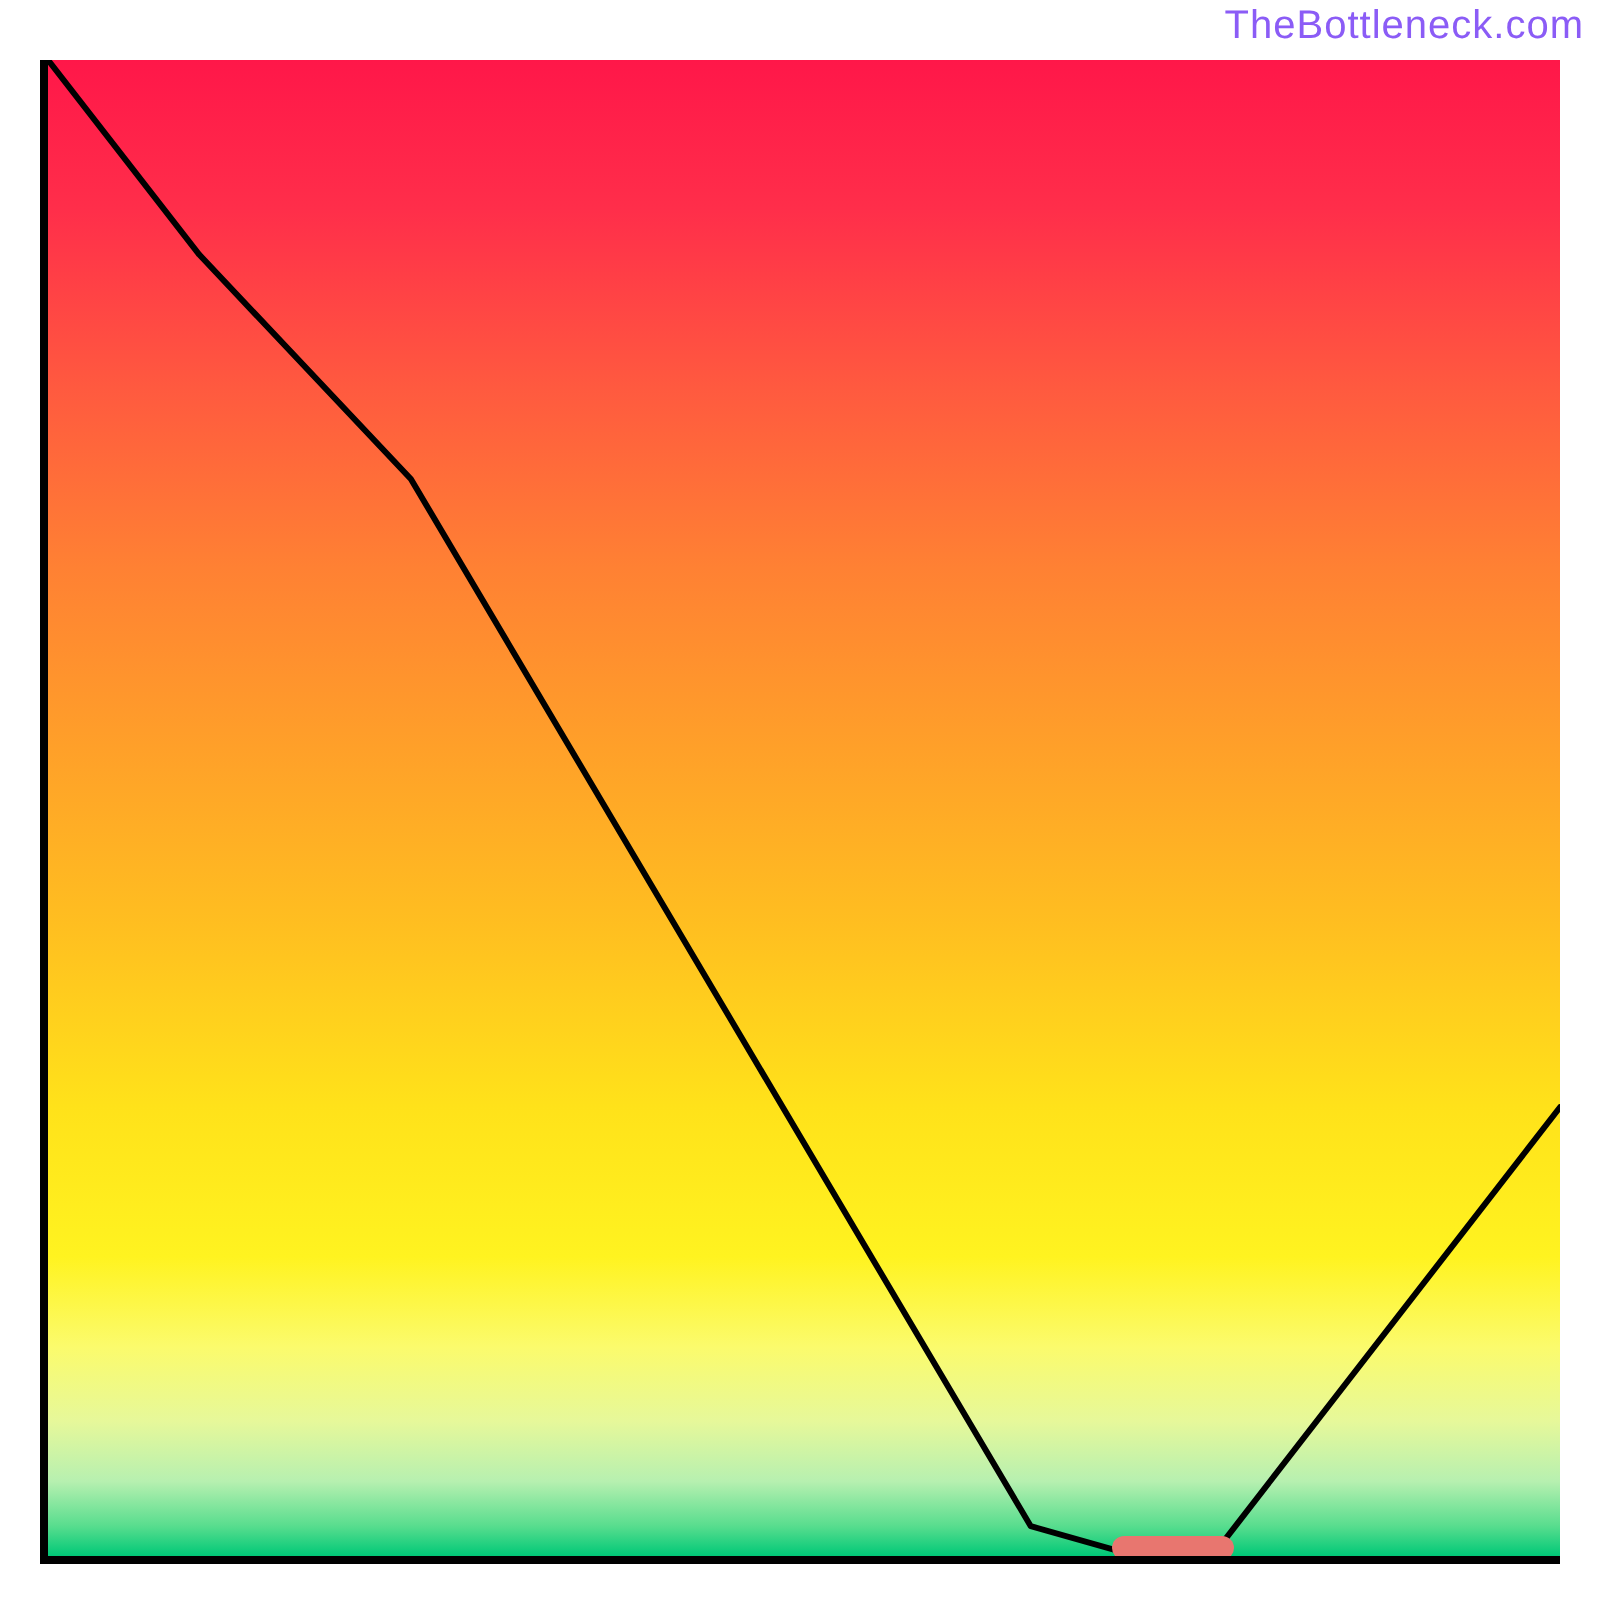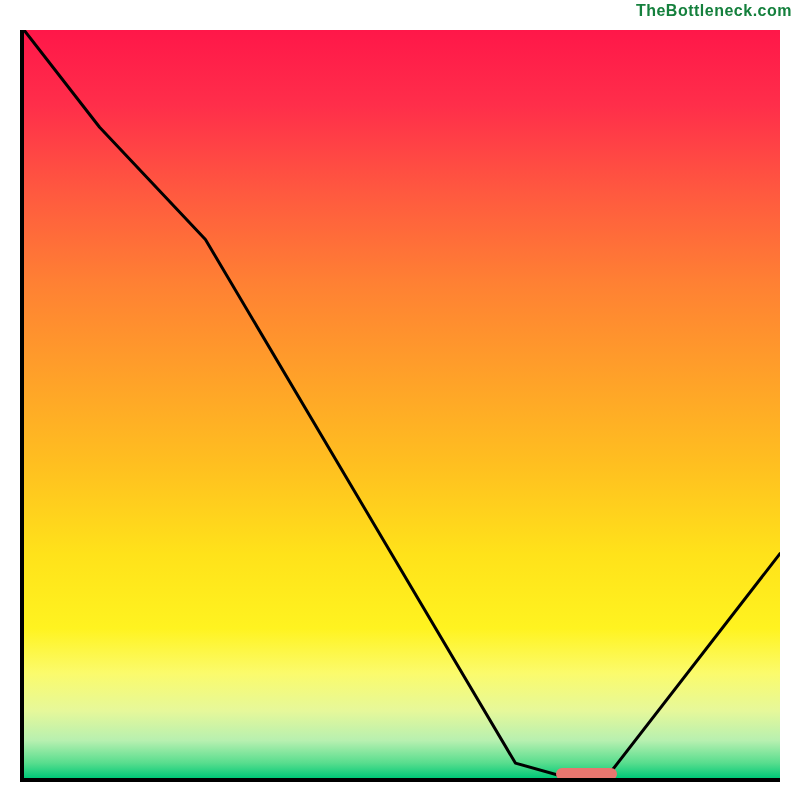--- a/index.html
+++ b/index.html
@@ -7,23 +7,23 @@
     width: 800px;
     height: 800px;
     background: #ffffff;
     font-family: Arial, sans-serif;
     position: relative;
   }
   .watermark {
     position: absolute;
     top: 2px;
     right: 8px;
-    font-size: 16px;
-    color: #15803d;
-    font-weight: 700;
+    font-size: 20px;
+    color: #8b5cf6;
+    font-weight: 400;
     letter-spacing: 0.5px;
   }
   .plot-area {
     position: absolute;
     left: 20px;
     top: 30px;
     width: 760px;
     height: 752px;
     border-left: 4px solid #000;
     border-bottom: 4px solid #000;

